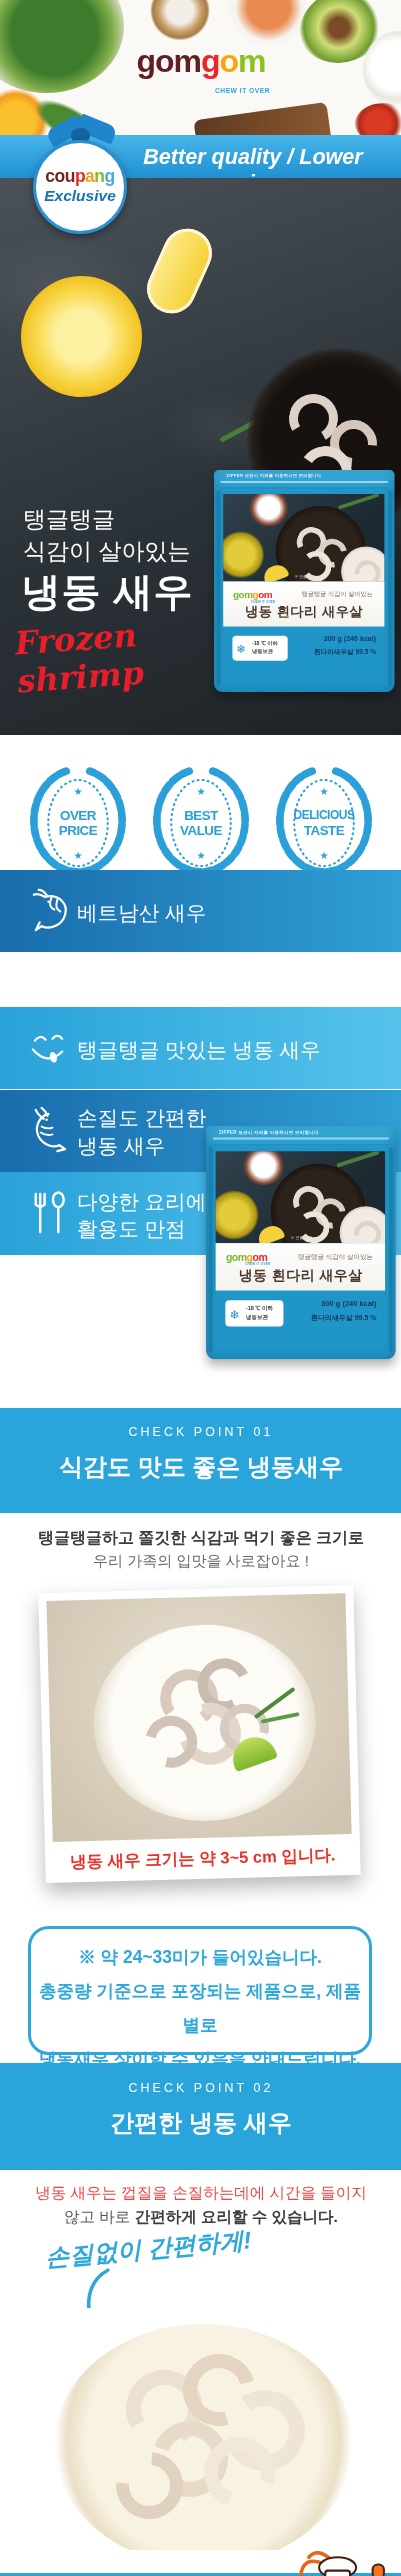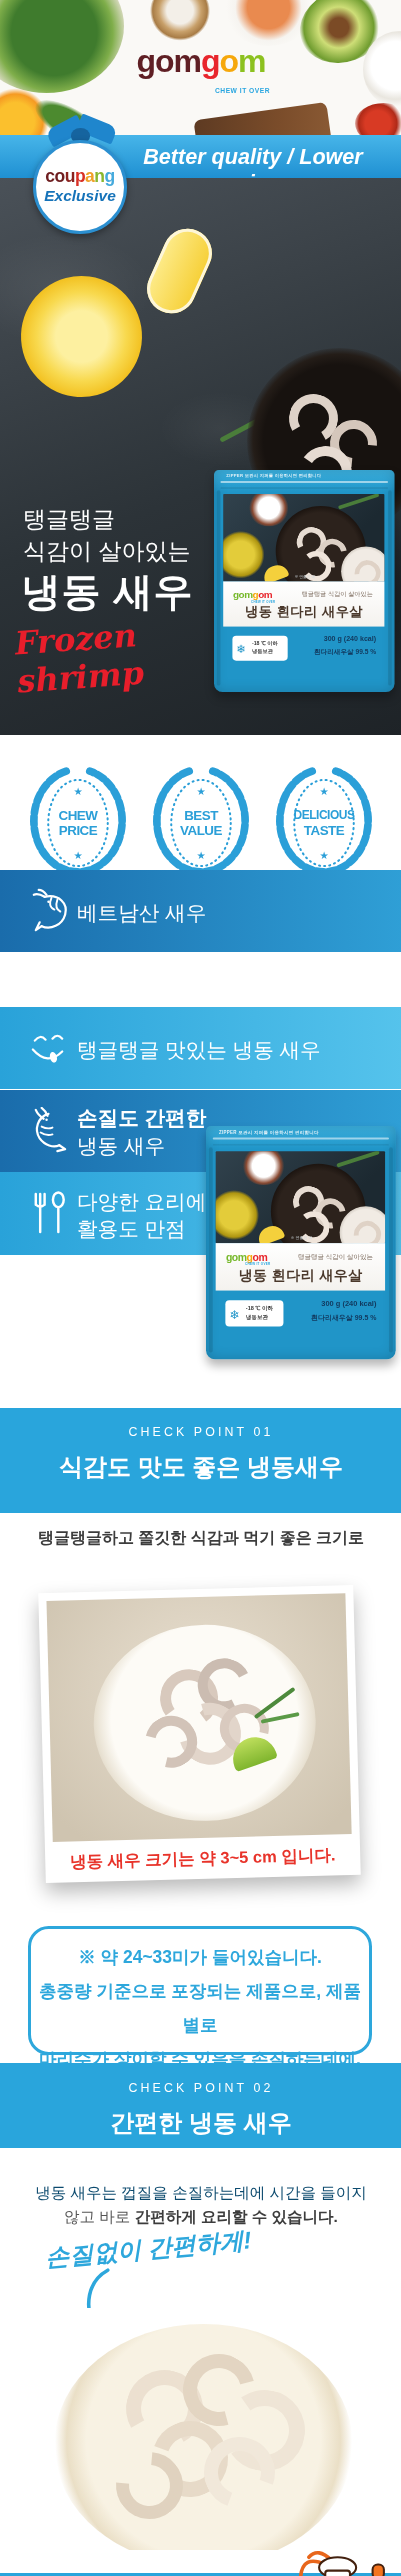--- a/index.html
+++ b/index.html
@@ -174,21 +174,21 @@
     <div class="pweight">300 g (240 kcal)</div>
     <div class="pcontent">흰다리새우살 99.5 %</div>
   </div>
 
   <div class="wreath" style="left:29px;top:764px;">
     <svg width="98" height="118" viewBox="0 0 190 230">
       <path d="M72 14 A 86 100 0 1 0 118 14" fill="none" stroke="#2b9fd8" stroke-width="15" stroke-dasharray="15 8" stroke-linecap="round"></path>
       <ellipse cx="95" cy="115" rx="58" ry="84" fill="none" stroke="#2b9fd8" stroke-width="4" stroke-dasharray="2 8" stroke-linecap="round"></ellipse>
     </svg>
     <div class="star" style="top:20.6px;">★</div>
-    <div class="t1" style="top:44px;">CHEW</div>
+    <div class="t1" style="top:44px;">OVER</div>
     <div class="t2" style="top:59px;">PRICE</div>
     <div class="star" style="top:85px;">★</div>
   </div>
   <div class="wreath" style="left:152px;top:764px;">
     <svg width="98" height="118" viewBox="0 0 190 230">
       <path d="M72 14 A 86 100 0 1 0 118 14" fill="none" stroke="#2b9fd8" stroke-width="15" stroke-dasharray="15 8" stroke-linecap="round"></path>
       <ellipse cx="95" cy="115" rx="58" ry="84" fill="none" stroke="#2b9fd8" stroke-width="4" stroke-dasharray="2 8" stroke-linecap="round"></ellipse>
     </svg>
     <div class="star" style="top:20.6px;">★</div>
     <div class="t1" style="top:44px;">BEST</div>
@@ -226,21 +226,21 @@
     <div class="lab" style="top:29px;">탱글탱글 맛있는 냉동 새우</div>
   </div>
   <div class="abs frow row-dark" style="top:1090px;">
     <svg class="icon" width="49" height="49" viewBox="0 0 100 100" fill="none" stroke="#ffffff" stroke-width="4.5" stroke-linecap="round">
       <path d="M48 14 C26 20 18 46 30 64 C40 78 58 84 70 78"></path>
       <path d="M70 78 L82 86 L66 90" stroke-linejoin="round"></path>
       <path d="M38 24 Q26 16 22 6 M46 18 Q42 8 34 2"></path>
       <circle cx="44" cy="26" r="2.5" fill="#fff" stroke="none"></circle>
       <path d="M34 40 q12 6 22 2 M32 52 q12 8 24 4" stroke-width="4"></path>
     </svg>
-    <div class="lab" style="top:14.4px;font-weight:bold;">손질도 간편한</div>
+    <div class="lab" style="top:14.4px;">손질도 간편한</div>
     <div class="lab" style="top:42px;">냉동 새우</div>
   </div>
   <div class="abs frow row-light" style="top:1172px;height:83px;">
     <svg class="icon" width="49" height="49" viewBox="0 0 100 100" fill="none" stroke="#ffffff" stroke-width="5" stroke-linecap="round">
       <path d="M22 10 v22 M31 10 v22 M40 10 v22 M22 32 q9 8 18 0 M31 36 v52"></path>
       <ellipse cx="68" cy="22" rx="11" ry="15"></ellipse>
       <path d="M68 37 v51"></path>
     </svg>
     <div class="lab" style="top:15.5px;">다양한 요리에</div>
     <div class="lab" style="top:43px;">활용도 만점</div>
@@ -281,47 +281,48 @@
     </div>
     <div class="pweight">300 g (240 kcal)</div>
     <div class="pcontent">흰다리새우살 99.5 %</div>
   </div>
 
   <div class="abs cpban" style="top:1408px;height:105px;">
     <div class="cplabel" style="top:16.5px;">CHECK POINT 01</div>
     <div class="cptitle" style="top:43px;">식감도 맛도 좋은 냉동새우</div>
   </div>
   <div class="abs ctr desc1" style="left:0;top:1528px;width:402px;">탱글탱글하고 쫄깃한 식감과 먹기 좋은 크기로</div>
+  <div class="abs ctr desc2" style="left:0;top:1552px;width:402px;">우리 가족의 입맛을 사로잡아요 !</div>
 
   <div id="polaroid" class="abs">
     <div class="photo">
       <div class="blob" style="left:44px;top:28px;width:222px;height:196px;background:radial-gradient(circle at 50% 48%, #fdfbf6 0 62%, #e9e2d3 72%, transparent 78%);"></div>
       <div class="cres" style="left:111px;top:72px;width:36px;height:36px;border-width:11.3px;border-color:#d8c9bd;transform:rotate(10deg);"></div>
       <div class="cres" style="left:149px;top:62px;width:33px;height:33px;border-width:10.3px;border-color:#cbbcb1;transform:rotate(-70deg);"></div>
       <div class="cres" style="left:129px;top:106px;width:38px;height:38px;border-width:12px;border-color:#e2d5ca;transform:rotate(120deg);"></div>
       <div class="cres" style="left:95px;top:118px;width:32px;height:32px;border-width:10.3px;border-color:#d2c3b8;transform:rotate(60deg);"></div>
       <div class="cres" style="left:170px;top:108px;width:31px;height:31px;border-width:9.8px;border-color:#d9cabf;transform:rotate(-30deg);"></div>
       <div class="blob" style="left:180px;top:142px;width:44px;height:28px;border-radius:28px 28px 5.2px 5.2px;background:linear-gradient(180deg,#bede5c,#7fb52e);transform:rotate(-18deg);"></div>
       <div class="blob" style="left:201px;top:106px;width:49px;height:4.1px;border-radius:2.6px;background:#4e8a3c;transform:rotate(-35deg);"></div>
       <div class="blob" style="left:211px;top:121px;width:39px;height:3.6px;border-radius:2.6px;background:#5b9a47;transform:rotate(-10deg);"></div>
     </div>
     <div class="cap">냉동 새우 크기는 약 3~5 cm 입니다.</div>
   </div>
 
   <div id="noticebox" class="abs">
     <div style="margin-top:11.3px;">※ 약 24~33미가 들어있습니다.</div>
     <div>총중량 기준으로 포장되는 제품으로, 제품별로</div>
-    <div>마리수가 상이할 수 있음을 손질하는데에.</div>
-  </div>
-
-  <div class="abs cpban" style="top:2063px;height:85px;">
+    <div>냉동새우 상이할 수 있음을 안내드립니다.</div>
+  </div>
+
+  <div class="abs cpban" style="top:2063px;height:107px;">
     <div class="cplabel" style="top:17.5px;">CHECK POINT 02</div>
     <div class="cptitle" style="top:44px;">간편한 냉동 새우</div>
   </div>
-  <div class="abs ctr" style="left:0;top:2183px;width:402px;color:#0c4a6e;font-size:15.5px;">냉동 새우는 껍질을 손질하는데에 시간을 들이지</div>
+  <div class="abs ctr" style="left:0;top:2183px;width:402px;color:#ef4444;font-size:15.5px;">냉동 새우는 껍질을 손질하는데에 시간을 들이지</div>
   <div class="abs ctr" style="left:0;top:2207px;width:402px;color:#555;font-size:15.5px;text-align:center;">
     <span>않고 바로 </span><span style="font-weight:bold;color:#3c3c3c;">간편하게 요리할 수 있습니다.</span>
   </div>
   <div class="abs hand" style="left:45px;top:2233px;">손질없이 간편하게!</div>
   <svg class="abs" style="left:77px;top:2267px;" width="41" height="72" viewBox="0 0 80 140">
     <path d="M60 6 C 20 28 14 76 34 120" fill="none" stroke="#2da7dc" stroke-width="7" stroke-linecap="round"></path>
     <path d="M20 104 L34 124 L44 102" fill="none" stroke="#2da7dc" stroke-width="7" stroke-linecap="round" stroke-linejoin="round"></path>
   </svg>
 
   <div class="abs" style="left:44px;top:2308px;width:319px;height:242px;overflow:hidden;background:#ffffff;">

